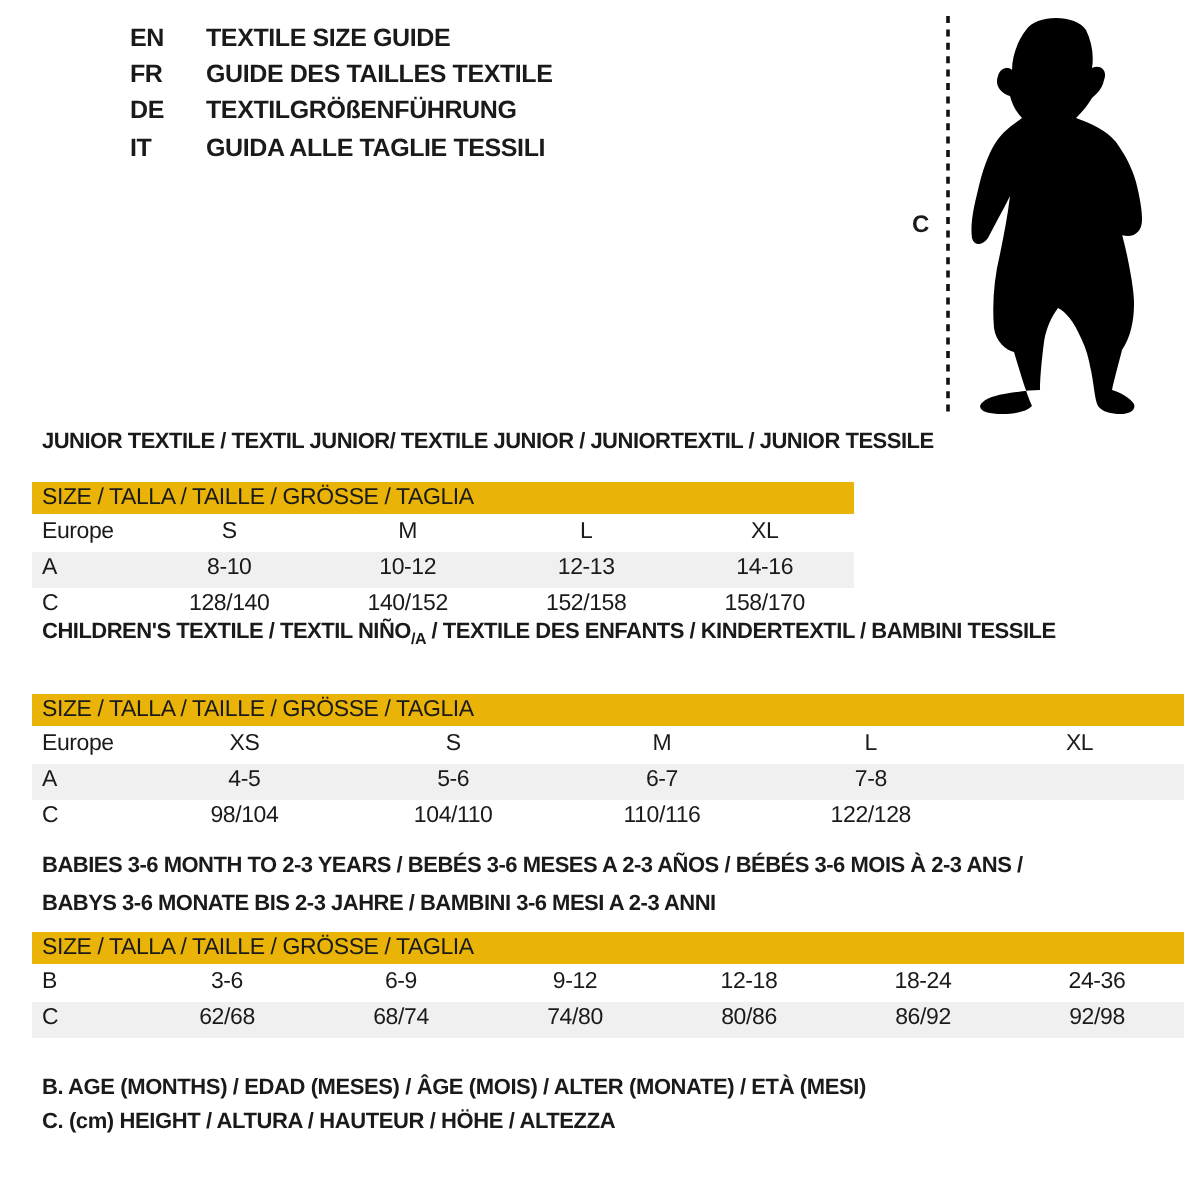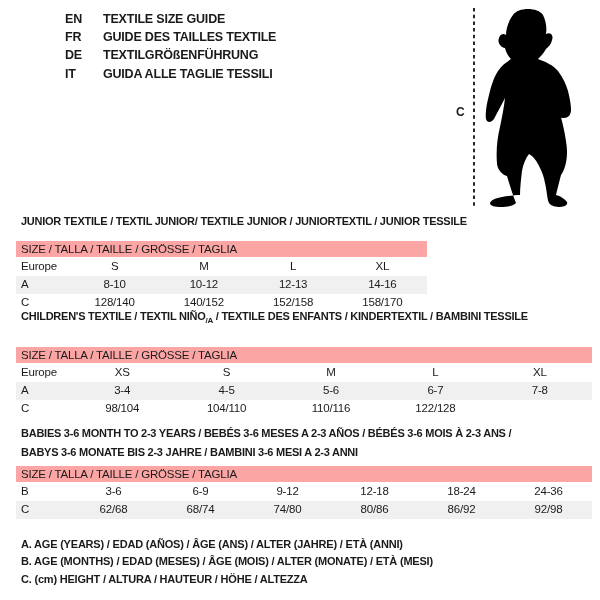--- a/index.html
+++ b/index.html
@@ -22,21 +22,21 @@
 
   
   .section-title{
     font-size:11px;font-weight:700;letter-spacing:-0.25px;white-space:nowrap;
   }
   .title-sub{font-size:8px;position:relative;top:2.5px;}
 
   
   .size-table{left:16px;}
   .thead{
-    height:16px;line-height:16px;background:#fca5a5;
+    height:16px;line-height:16px;background:#eab308;
     padding-left:5px;font-size:11.5px;letter-spacing:-0.2px;
     margin-bottom:1px;box-sizing:border-box;
   }
   .trow{display:grid;height:18px;line-height:16px;font-size:11.5px;letter-spacing:-0.2px;}
   .trow.alt{background:#f0f0f0;}
   .cols4{grid-template-columns:54px repeat(4,1fr);}
   .cols5{grid-template-columns:54px repeat(5,1fr);}
   .cols6{grid-template-columns:54px repeat(6,1fr);}
   .tlabel{padding-left:5px;text-align:left;}
   .tcell{text-align:center;}
@@ -151,21 +151,20 @@
   <div class="trow cols5">
     <div class="tlabel">Europe</div>
     <div class="tcell">XS</div>
     <div class="tcell">S</div>
     <div class="tcell">M</div>
     <div class="tcell">L</div>
     <div class="tcell">XL</div>
   </div>
   <div class="trow cols5 alt">
     <div class="tlabel">A</div>
-    <div class="tcell">3-4</div>
     <div class="tcell">4-5</div>
     <div class="tcell">5-6</div>
     <div class="tcell">6-7</div>
     <div class="tcell">7-8</div>
   </div>
   <div class="trow cols5">
     <div class="tlabel">C</div>
     <div class="tcell">98/104</div>
     <div class="tcell">104/110</div>
     <div class="tcell">110/116</div>
@@ -194,16 +193,15 @@
     <div class="tcell">62/68</div>
     <div class="tcell">68/74</div>
     <div class="tcell">74/80</div>
     <div class="tcell">80/86</div>
     <div class="tcell">86/92</div>
     <div class="tcell">92/98</div>
   </div>
 </div>
 
 <div class="abs footnotes">
-  <div class="footnote">A. AGE (YEARS) / EDAD (AÑOS) / ÂGE (ANS) / ALTER (JAHRE) / ETÀ (ANNI)</div>
   <div class="footnote">B. AGE (MONTHS) / EDAD (MESES) / ÂGE (MOIS) / ALTER (MONATE) / ETÀ (MESI)</div>
   <div class="footnote">C. (cm) HEIGHT / ALTURA / HAUTEUR / HÖHE / ALTEZZA</div>
 </div>
 
 </body></html>

